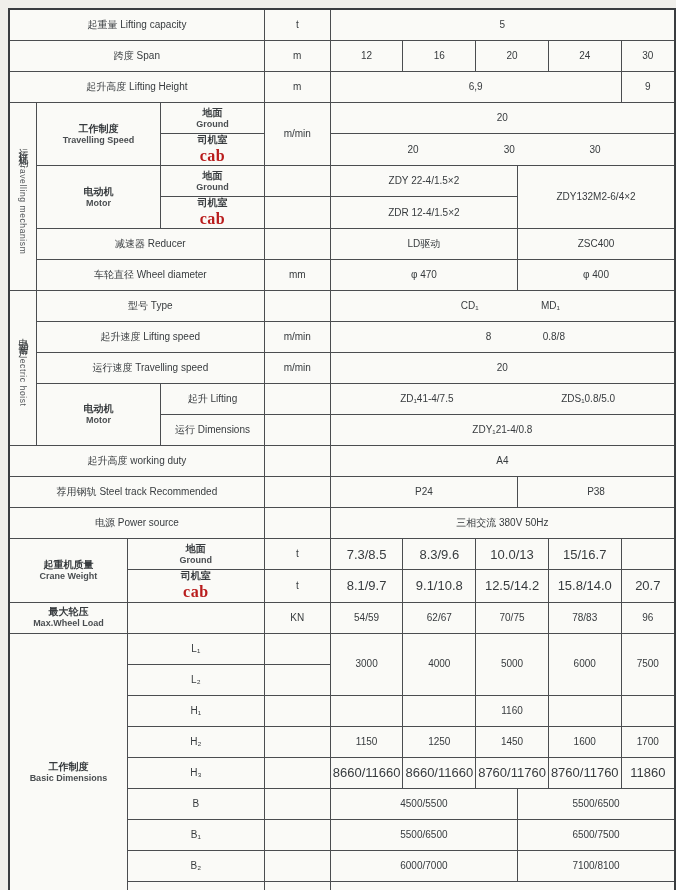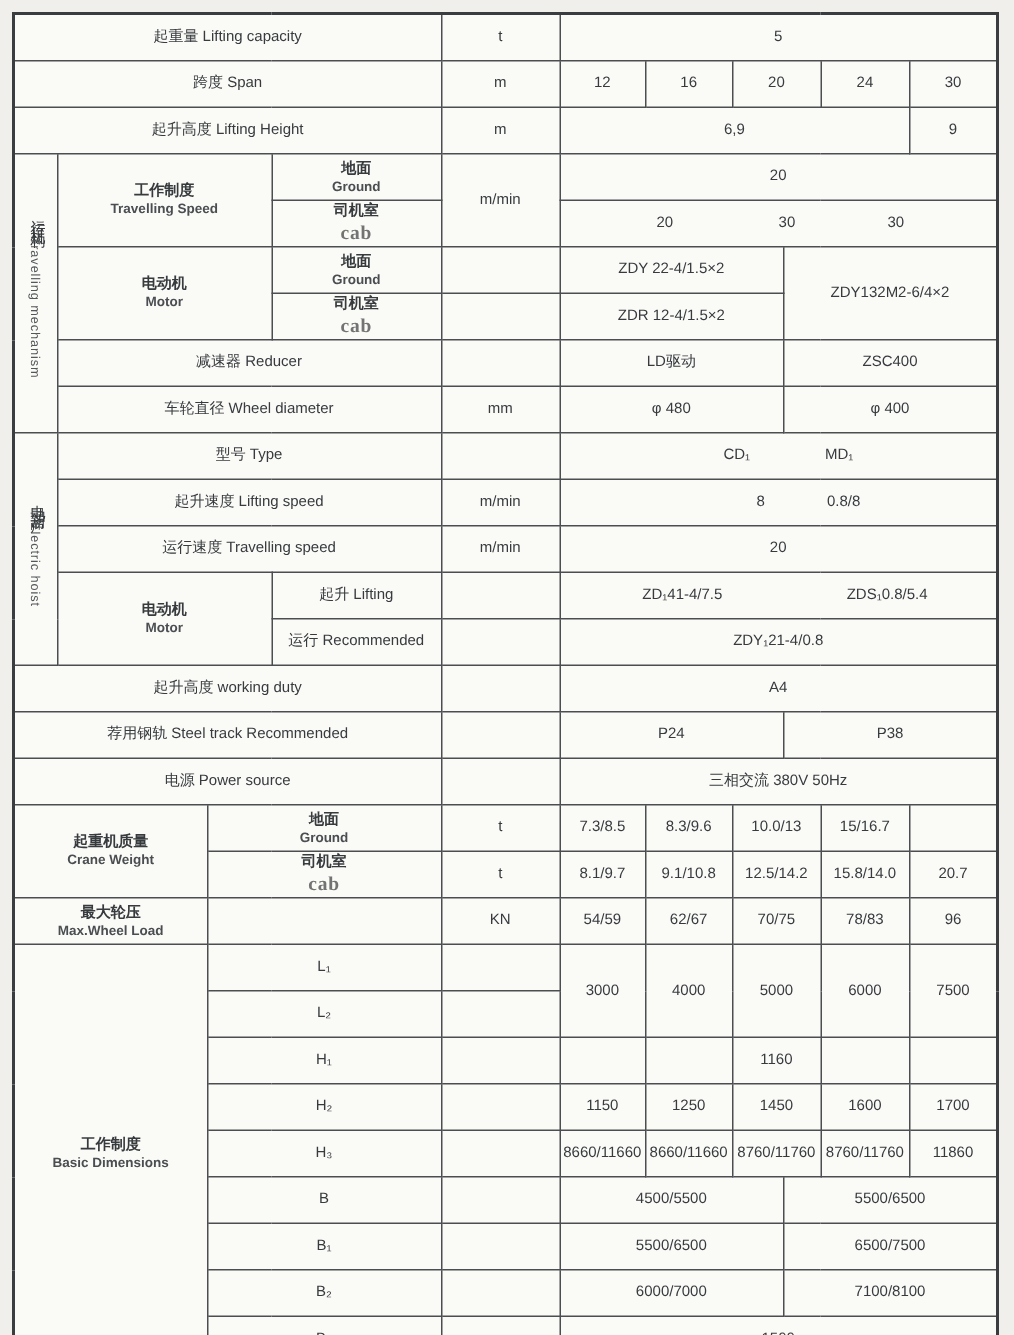--- a/index.html
+++ b/index.html
@@ -20,31 +20,31 @@
     border:1px solid #4b4d50;
     padding:0 2px;
     text-align:center;vertical-align:middle;
     font-size:10px;line-height:1.2;
     height:30px;overflow:hidden;
     white-space:nowrap;
   }
   tr{height:30px;}
   .two span{display:block;font-weight:bold;}
   .en{font-size:9px;color:#4a4e51;}
-  .cabword{font-size:13px;font-family:"Liberation Serif","DejaVu Serif",serif;letter-spacing:.5px;color:#737373;}
+  .cabword{font-size:16px;font-family:"Liberation Serif","DejaVu Serif",serif;letter-spacing:.5px;color:#b91c1c;}
   .vcell{padding:0;}
   .vwrap{display:flex;flex-direction:column;align-items:center;justify-content:center;gap:8px;margin:0 auto;}
   .vwrap.h6{height:176px;}
   .vwrap.h5{height:146px;}
   .vzh{writing-mode:vertical-rl;text-orientation:upright;font-size:10px;letter-spacing:3px;color:#34383b;}
   .ven{writing-mode:vertical-rl;font-size:8.5px;color:#53575a;letter-spacing:.6px;}
   .spread{position:relative;}
   .spread .pv{position:absolute;top:50%;transform:translate(-50%,-50%);}
   .val{font-size:10px;}
-  .small{font-size:10px;}
+  .small{font-size:13px;}
 </style>
 </head>
 <body>
 
 <table id="spec">
   <colgroup>
     <col style="width:29px">
       <col style="width:100px">
       <col style="width:43px">
       <col style="width:113px">
@@ -138,21 +138,21 @@
   <tr>
     <td colspan="3">减速器  Reducer</td>
     <td></td>
     <td colspan="3" class="val">LD驱动</td>
     <td colspan="3" class="val">ZSC400</td>
   </tr>
 
   <tr>
     <td colspan="3">车轮直径  Wheel diameter</td>
     <td>mm</td>
-    <td colspan="3" class="val">φ 480</td>
+    <td colspan="3" class="val">φ 470</td>
     <td colspan="3" class="val">φ 400</td>
   </tr>
 
   <tr>
     <td rowspan="5" class="vcell">
       <div class="vwrap h5">
         <span class="vzh">电动葫芦</span>
         <span class="ven">Electric hoist</span>
       </div>
     </td>
@@ -181,26 +181,26 @@
 
   <tr>
     <td colspan="2" rowspan="2" class="two">
       <span>电动机</span>
       <span class="en">Motor</span>
     </td>
     <td>起升  Lifting</td>
     <td></td>
     <td colspan="6" class="spread">
       <span class="pv val" style="left:28%">ZD₁41-4/7.5</span>
-      <span class="pv val" style="left:75%">ZDS₁0.8/5.4</span>
-    </td>
-  </tr>
-
-  <tr>
-    <td>运行  Recommended</td>
+      <span class="pv val" style="left:75%">ZDS₁0.8/5.0</span>
+    </td>
+  </tr>
+
+  <tr>
+    <td>运行  Dimensions</td>
     <td></td>
     <td colspan="6" class="val">ZDY₁21-4/0.8</td>
   </tr>
 
   <tr>
     <td colspan="4">起升高度  working  duty</td>
     <td></td>
     <td colspan="6" class="val">A4</td>
   </tr>
 

